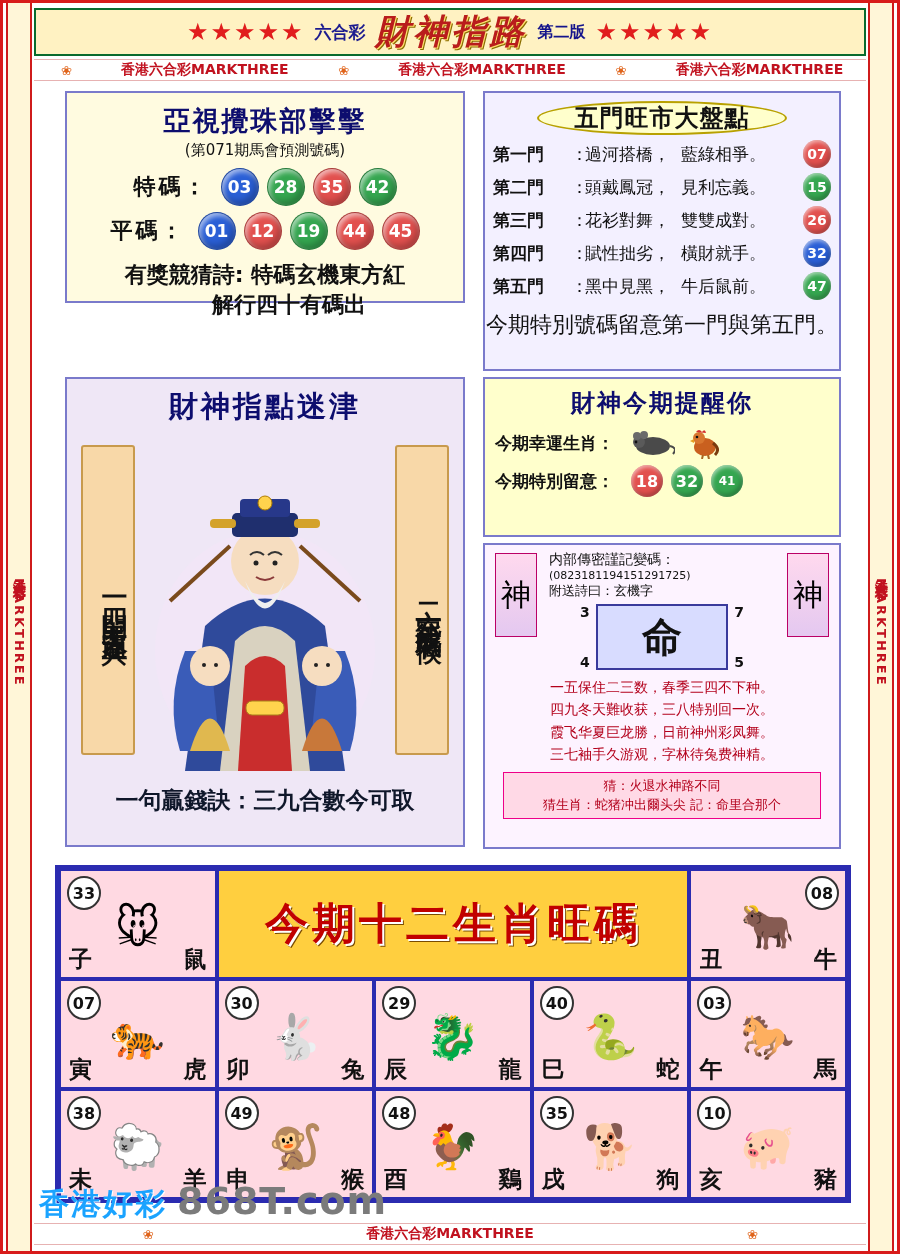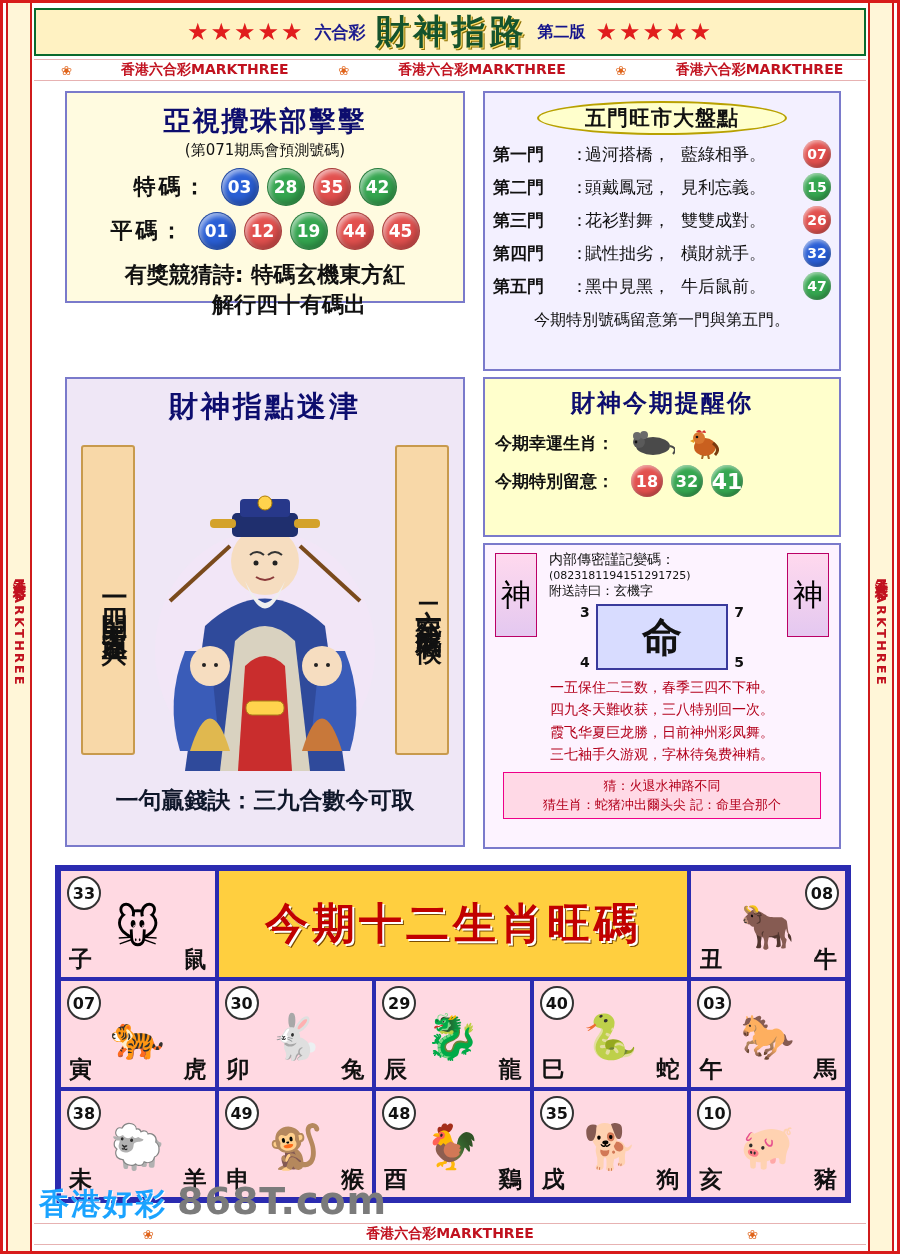--- a/index.html
+++ b/index.html
@@ -32,23 +32,24 @@
   
   .topbar {
     position:absolute; left:31px; right:31px; top:5px; height:48px;
     background:#fff2c2;
     border:2px solid #0a6b2e;
     display:flex; align-items:center; justify-content:center; gap:10px;
   }
   .stars { color:#e11d1d; font-size:24px; letter-spacing:2px; }
   .sub-brand { font-size:17px; color:#1b1b8f; font-weight:bold; font-family:"DejaVu Sans", sans-serif;}
   .main-title {
-    font-size:34px; font-weight:bold; color:#14532d;
+    font-size:34px; font-weight:bold; color:#b91c1c;
     letter-spacing:4px;
     text-shadow:1px 1px 0 #ffdf6e, 2px 2px 0 #8a6d00;
+    font-style:italic;
   }
   .edition { font-size:16px; color:#14148c; font-weight:bold; }
   
   .marquee {
     position:absolute; left:31px; right:31px; height:22px;
     background:#ffffff;
     display:flex; align-items:center; justify-content:space-around;
     font-size:14px; font-weight:bold; color:#c1121f;
     border-top:1px solid #e7b2b2; border-bottom:1px solid #e7b2b2;
   }
@@ -85,34 +86,34 @@
   
   #panelB {
     left:480px; top:88px; width:358px; height:280px;
     background:#f3f0ff; border:2px solid #7a7acb;
   }
   .oval-title {
     margin:8px auto 4px auto; width:250px; height:34px;
     border:2px solid #b8a100; border-radius:50%;
     background:#ffffcc;
     display:flex;align-items:center;justify-content:center;
-    font-size:21px; font-weight:bold; color:#111; letter-spacing:1px;
+    font-size:24px; font-weight:bold; color:#111; letter-spacing:1px;
   }
   .gate-row { display:flex; align-items:center; font-size:17px; color:#111; margin:5px 8px; }
   .gate-row .gname { width:78px; font-weight:bold;}
   .gate-row .gsep { width:14px; }
   .gate-row .gtxt1 { width:96px; }
   .gate-row .gtxt2 { flex:1; }
   .mini-ball {
     width:28px;height:28px;border-radius:50%;
     display:flex;align-items:center;justify-content:center;
     font-size:14px;font-weight:bold;color:#fff;
     box-shadow:inset -2px -3px 4px rgba(0,0,0,.25), inset 1px 2px 4px rgba(255,255,255,.6);
   }
-  .gate-note { text-align:center; font-size:16px; margin-top:10px; color:#111; }
+  .gate-note { text-align:center; font-size:22px; margin-top:10px; color:#111; }
   
   #panelC {
     left:62px; top:374px; width:400px; height:470px;
     background:#efe7f6; border:2px solid #7a7acb;
   }
   #panelC h2 {
     margin:8px 0 4px 0; text-align:center; font-size:29px; color:#0d0d6e;
     letter-spacing:3px; font-weight:bold;
   }
   .art-wrap { position:relative; height:350px; }
@@ -381,21 +382,21 @@
           <path d="M24 16 q8 6 2 12" stroke="#7a3b0e" stroke-width="3" fill="none"></path>
           <line x1="14" y1="28" x2="13" y2="32" stroke="#a8651f" stroke-width="2"></line>
           <line x1="19" y1="28" x2="20" y2="32" stroke="#a8651f" stroke-width="2"></line>
         </svg>
       </span>
     </div>
     <div class="rem-row">
       <span class="rl">今期特別留意：</span>
       <span class="mini-ball b-red" style="width:32px;height:32px;font-size:16px;">18</span>
       <span class="mini-ball b-green" style="width:32px;height:32px;font-size:16px;">32</span>
-      <span class="mini-ball b-green" style="width:32px;height:32px;font-size:22px;">41</span>
+      <span class="mini-ball b-green" style="width:32px;height:32px;font-size:12px;">41</span>
     </div>
   </div>
 
   <div class="panel" id="panelE">
     <div class="amulet l">神</div>
     <div class="amulet r">神</div>
 
     <div class="sec-head">内部傳密謹記變碼：</div>
     <div class="sec-sub">(0823181194151291725)</div>
     <div class="sec-sub2">附送詩曰：玄機字</div>

